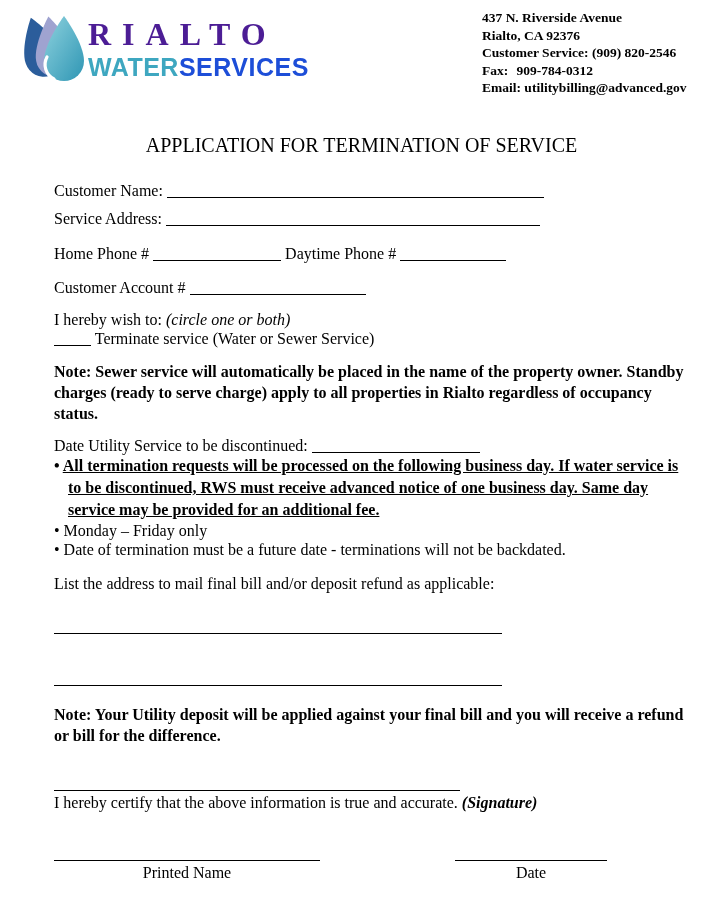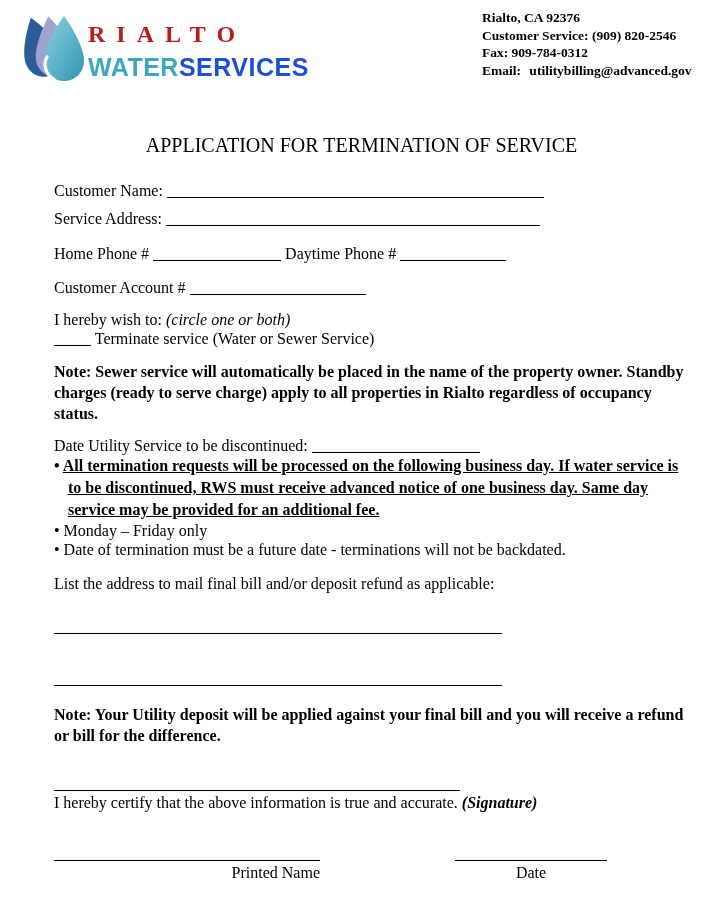--- a/index.html
+++ b/index.html
@@ -8,21 +8,21 @@
     width:723px; height:903px; margin:0 auto; background:#fff;
     font-family:"Liberation Serif", serif; color:#000; position:relative;
     overflow:hidden;
   }
   
   .header { position:relative; height:118px; }
   .drops { position:absolute; left:16px; top:12px; }
   .wordmark { position:absolute; left:88px; top:14px; }
   .wm-main {
     font-family:"Liberation Serif", serif; font-weight:bold;
-    font-size:24px; letter-spacing:11px; color:#b91c1c; line-height:40px;
+    font-size:32px; letter-spacing:11px; color:#4c1d95; line-height:40px;
   }
   .wm-sub {
     font-family:"Liberation Sans", sans-serif; font-weight:bold;
     font-size:25px; letter-spacing:0.5px; line-height:26px; margin-top:0px;
   }
   .wm-water   { color:#3ea7c0; }
   .wm-services{ color:#1d4ed8; }
   .veolia { position:absolute; left:328px; top:46px; display:flex; align-items:center; gap:5px; }
   .veolia-word {
     font-family:"Liberation Sans", sans-serif; font-weight:bold;
@@ -45,21 +45,21 @@
   .bullet-row { padding-left:14px; text-indent:-14px; }
   .u-bold { font-weight:bold; text-decoration:underline; }
   .proc { line-height:22px; }
   .addr-line1 { margin-top:24px; }
   .addr-line2 { margin-top:33px; }
   .sig-line { margin-top:28px; }
   .pn-row { display:flex; margin-top:32px; }
   .pn-col { width:266px; }
   .date-col { width:152px; margin-left:135px; text-align:center; }
   .pn-col .fill, .date-col .fill { width:100%; }
-  .pn-col .lab { text-align:right; }
+  .pn-col .lab { text-align:center; }
 </style>
 </head>
 <body>
 
 <div class="page">
 
   <div class="header">
     <span class="drops">
       <svg width="72" height="78" viewBox="0 0 72 78">
         <defs>
@@ -72,20 +72,21 @@
         <path transform="translate(12,0) rotate(-9 26 40)" d="M26,4 C26,4 7,29 7,46 a19,19 0 0,0 38,0 C45,29 26,4 26,4 Z" fill="#9fa3d0"></path>
         <path transform="translate(24,2)" d="M24,2 C24,2 4,29 4,47 a20,20 0 0,0 40,0 C44,29 24,2 24,2 Z" fill="url(#tg)"></path>
         <path d="M38,67 a16,16 0 0,1 -7,-22" stroke="#fff" stroke-width="3.2" fill="none" stroke-linecap="round"></path>
       </svg>
     </span>
     <div class="wordmark">
       <div class="wm-main">RIALTO</div>
       <div class="wm-sub"><span class="wm-water">WATER</span><span class="wm-services">SERVICES</span></div>
     </div>
     <div class="contact">
+      <div>437 N. Riverside Avenue</div>
       <div>Rialto, CA 92376</div>
       <div>Customer Service: (909) 820-2546</div>
       <div>Fax: 909-784-0312</div>
       <div>Email: utilitybilling@advanced.gov</div>
     </div>
   </div>
 
   <div class="title">APPLICATION FOR TERMINATION OF SERVICE</div>
 
   <div class="body">

